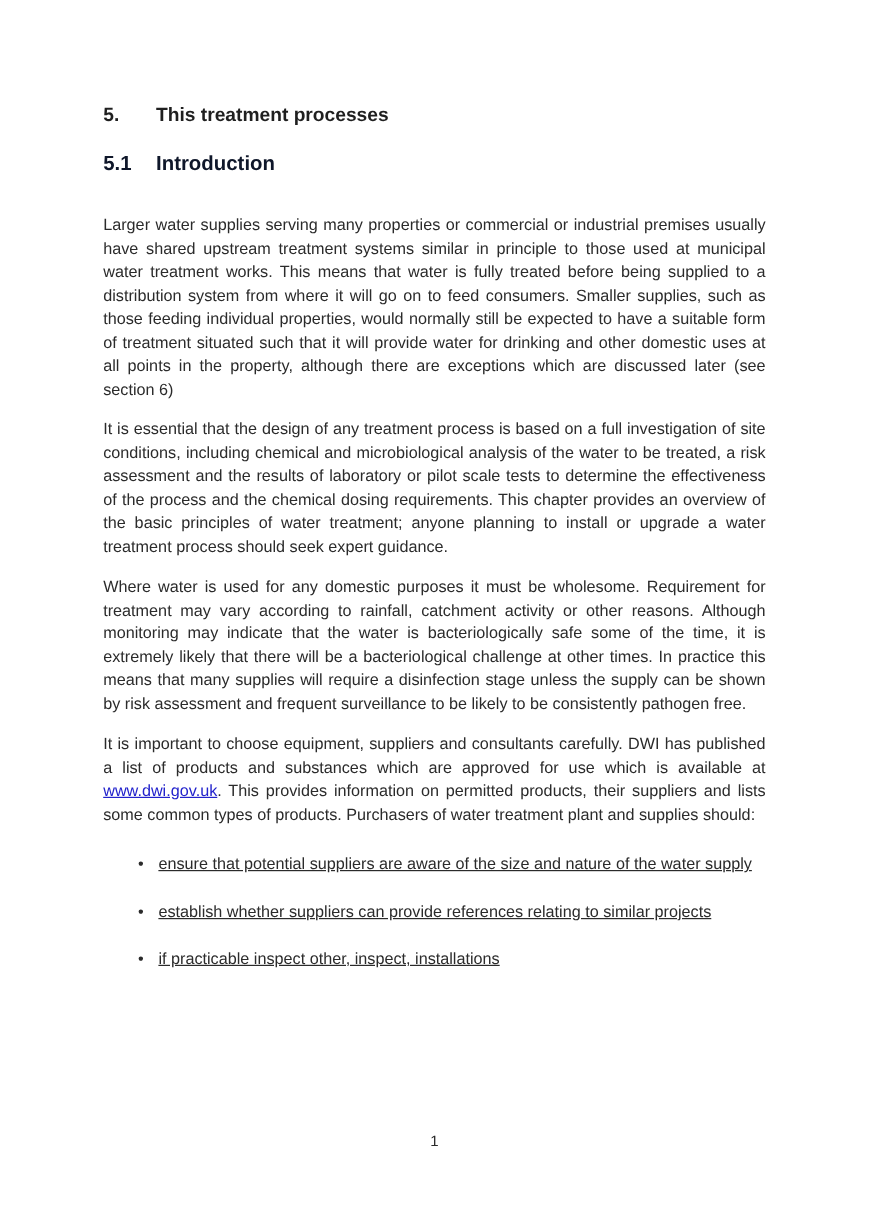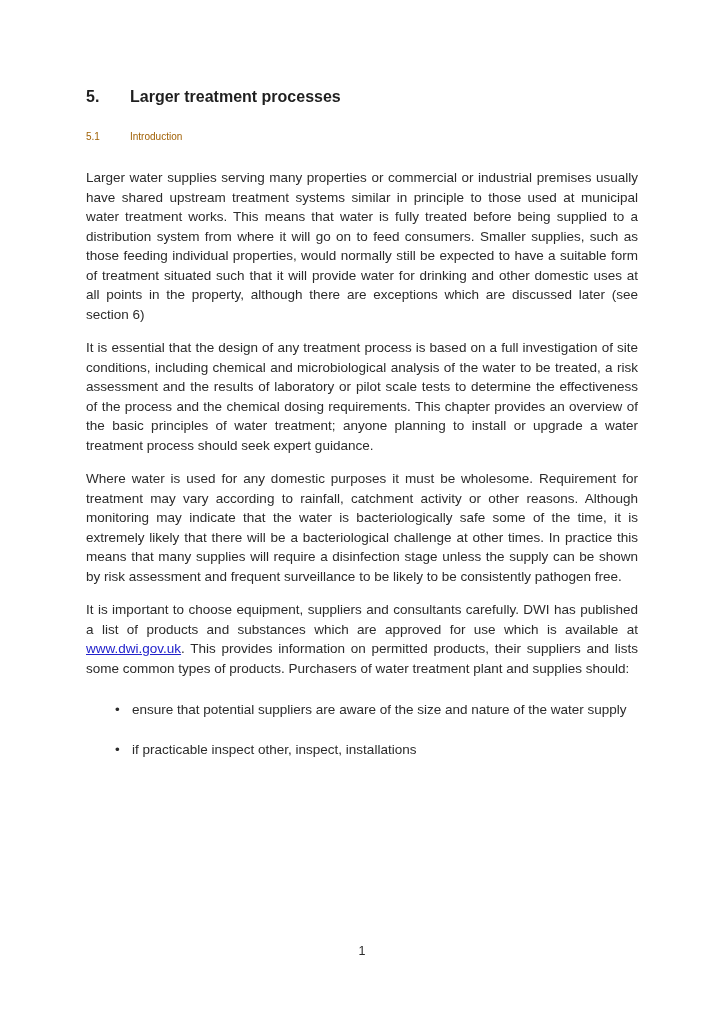--- a/index.html
+++ b/index.html
@@ -20,44 +20,45 @@
   .heading-1 {
     font-size: 16px;
     font-weight: bold;
     line-height: 22px;
     color: #1f1f1f;
     display: flex;
   }
   .heading-1 .num { width: 44px; flex: 0 0 44px; }
   .heading-2 {
     margin-top: 20px;
-    font-size: 10px;
-    font-weight: normal;
+    font-size: 17px;
+    font-weight: bold;
     line-height: 18px;
-    color: #a16207;
+    color: #0f172a;
     display: flex;
   }
   .heading-2 .num { width: 44px; flex: 0 0 44px; }
   p.body-para {
     margin-top: 14px;
     font-size: 13.5px;
     line-height: 19.5px;
     text-align: justify;
     color: #2b2b2b;
   }
-  p.first-para { margin-top: 22px; }
+  p.first-para { margin-top: 32px; }
   a.doc-link {
     color: #2222cc;
     text-decoration: underline;
     cursor: pointer;
   }
   ul.bullet-list {
     margin-top: 22px;
     list-style: none;
     padding-left: 29px;
+    text-decoration: underline;
   }
   ul.bullet-list li {
     position: relative;
     padding-left: 17px;
     margin-bottom: 20px;
     font-size: 13.5px;
     line-height: 19.5px;
     text-align: justify;
     color: #2b2b2b;
   }
@@ -78,36 +79,37 @@
     color: #2b2b2b;
   }
 </style>
 </head>
 <body>
 
 <div class="page">
 
   <div class="heading-1">
     <span class="num">5.</span>
-    <span>Larger treatment processes</span>
+    <span>This treatment processes</span>
   </div>
 
   <div class="heading-2">
     <span class="num">5.1</span>
     <span>Introduction</span>
   </div>
 
   <p class="body-para first-para">Larger water supplies serving many properties or commercial or industrial premises usually have shared upstream treatment systems similar in principle to those used at municipal water treatment works. This means that water is fully treated before being supplied to a distribution system from where it will go on to feed consumers. Smaller supplies, such as those feeding individual properties, would normally still be expected to have a suitable form of treatment situated such that it will provide water for drinking and other domestic uses at all points in the property, although there are exceptions which are discussed later (see section 6)</p>
 
   <p class="body-para">It is essential that the design of any treatment process is based on a full investigation of site conditions, including chemical and microbiological analysis of the water to be treated, a risk assessment and the results of laboratory or pilot scale tests to determine the effectiveness of the process and the chemical dosing requirements. This chapter provides an overview of the basic principles of water treatment; anyone planning to install or upgrade a water treatment process should seek expert guidance.</p>
 
   <p class="body-para">Where water is used for any domestic purposes it must be wholesome. Requirement for treatment may vary according to rainfall, catchment activity or other reasons. Although monitoring may indicate that the water is bacteriologically safe some of the time, it is extremely likely that there will be a bacteriological challenge at other times. In practice this means that many supplies will require a disinfection stage unless the supply can be shown by risk assessment and frequent surveillance to be likely to be consistently pathogen free.</p>
 
   <p class="body-para"><span>It is important to choose equipment, suppliers and consultants carefully. DWI has published a list of products and substances which are approved for use which is available at </span><a class="doc-link" href="#">www.dwi.gov.uk</a><span>. This provides information on permitted products, their suppliers and lists some common types of products. Purchasers of water treatment plant and supplies should:</span></p>
 
   <ul class="bullet-list">
     <li>ensure that potential suppliers are aware of the size and nature of the water supply</li>
+    <li>establish whether suppliers can provide references relating to similar projects</li>
     <li>if practicable inspect other, inspect, installations</li>
   </ul>
 
   <div class="page-number">1</div>
 
 </div>
 
 </body></html>

